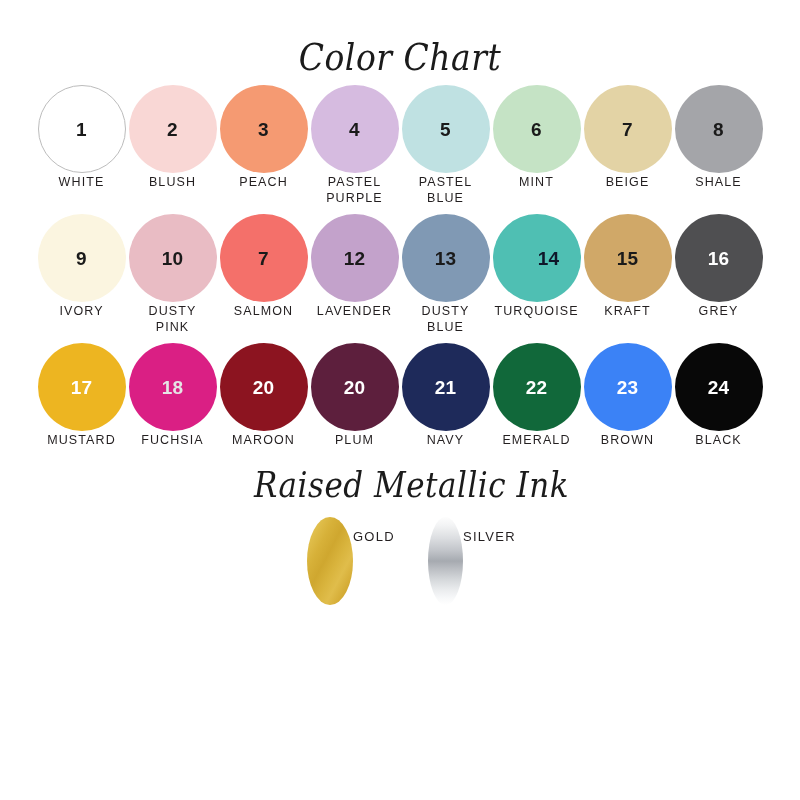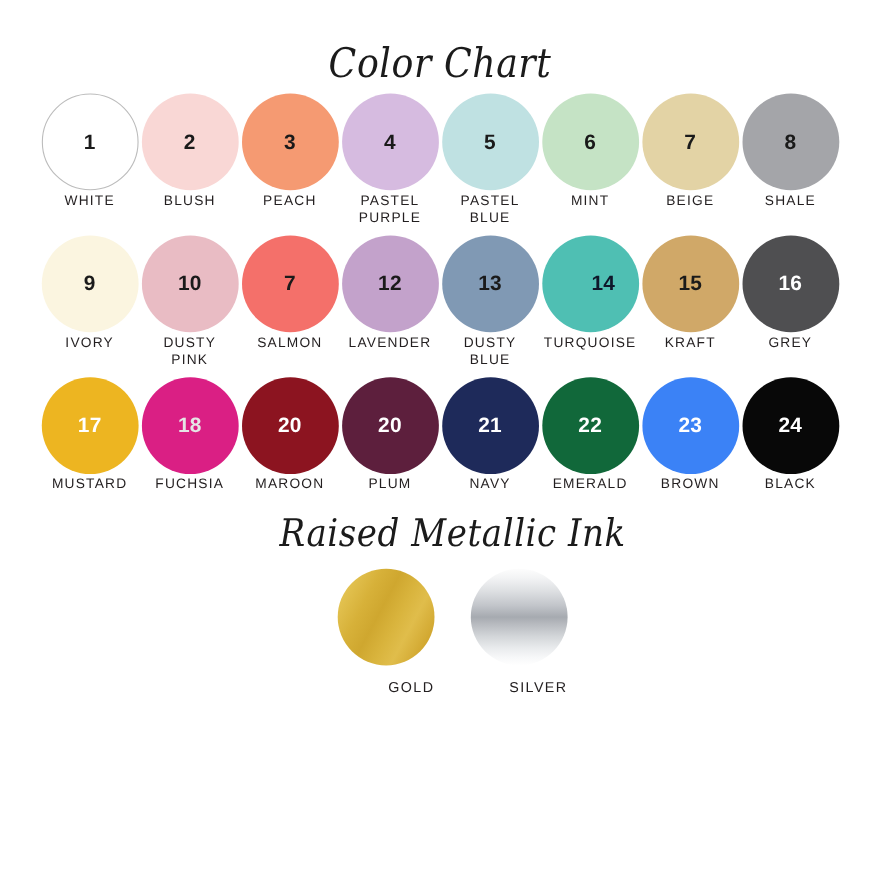--- a/index.html
+++ b/index.html
@@ -106,22 +106,22 @@
   }
   .metallic-row {
     display: flex;
     justify-content: center;
     gap: 33px;
     margin-top: 16px;
   }
   .metallic-cell {
     width: 88px;
     display: flex;
-    flex-direction: column;
-    align-items: flex-end;
+    flex-direction: row;
+    align-items: flex-start;
   }
   .metallic-circle {
     width: 88px;
     height: 88px;
     border-radius: 50%;
     position: relative;
     overflow: hidden;
   }
   .metallic-circle.gold {
     background:

